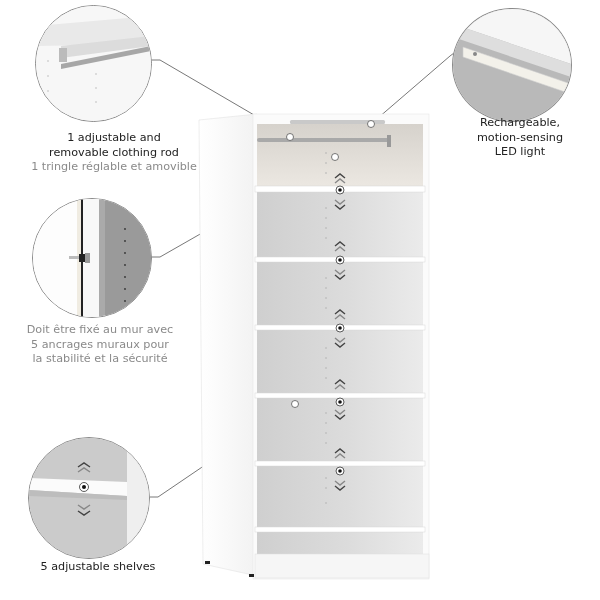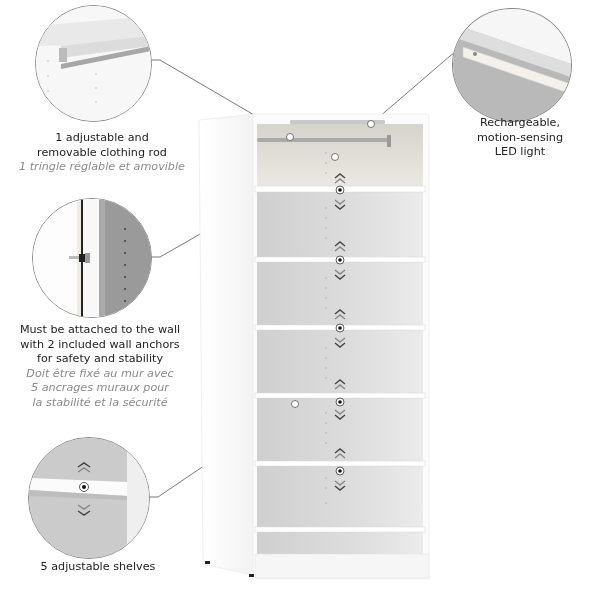--- a/index.html
+++ b/index.html
@@ -1,20 +1,20 @@
 <!DOCTYPE html>
 <html><head>
 <meta charset="utf-8">
 <style>
   html,body{margin:0;padding:0;background:#ffffff;}
   body{width:600px;height:600px;position:relative;overflow:hidden;font-family:"DejaVu Sans","Liberation Sans",sans-serif;}
   .abs{position:absolute;}
   .caption{position:absolute;text-align:center;line-height:14.5px;font-size:11.2px;}
   .caption .en{color:#222222;display:block;white-space:pre-line;}
-  .caption .fr{color:#8a8a8a;display:block;white-space:pre-line;font-style:italic;}
+  .caption .fr{color:#8a8a8a;display:block;white-space:pre-line;}
   .circle{position:absolute;border-radius:50%;border:1px solid #8a8a8a;overflow:hidden;background:#f3f3f3;}
   svg{display:block;}
 </style>
 </head>
 <body>
 
 <svg class="abs" style="left:0;top:0;" width="600" height="600">
 
   <polyline points="150,60 160,60 290,136" fill="none" stroke="#555" stroke-width="0.8"></polyline>
 
@@ -165,21 +165,21 @@
         <circle cx="12" cy="55" r="0.8"></circle>
         <circle cx="12" cy="70" r="0.8"></circle>
         <circle cx="12" cy="85" r="0.8"></circle>
         <circle cx="12" cy="100" r="0.8"></circle>
     <circle cx="60" cy="68" r="0.8"></circle>
         <circle cx="60" cy="82" r="0.8"></circle>
         <circle cx="60" cy="96" r="0.8"></circle>
       </g>
   </svg>
 </div>
-<div class="caption" style="left:4px;top:131px;width:196px;">
+<div class="caption" style="left:16px;top:131px;width:196px;">
   <span class="en">1 adjustable and
 removable clothing rod</span>
   <span class="fr">1 tringle réglable et amovible</span>
 </div>
 
 <div class="circle" style="left:32px;top:198px;width:118px;height:118px;">
   <svg width="118" height="118">
     <rect width="118" height="118" fill="#fdfdfd"></rect>
     <rect x="44" y="0" width="4" height="118" fill="#f0ece2"></rect>
     <rect x="48" y="0" width="2" height="118" fill="#222"></rect>
@@ -196,23 +196,20 @@
         <circle cx="92" cy="42" r="0.9"></circle>
         <circle cx="92" cy="54" r="0.9"></circle>
         <circle cx="92" cy="66" r="0.9"></circle>
         <circle cx="92" cy="78" r="0.9"></circle>
         <circle cx="92" cy="90" r="0.9"></circle>
         <circle cx="92" cy="102" r="0.9"></circle>
       </g>
   </svg>
 </div>
 <div class="caption" style="left:0;top:323px;width:200px;">
-  <span class="en">Must be attached to the wall
-with 2 included wall anchors
-for safety and stability</span>
   <span class="fr">Doit être fixé au mur avec
 5 ancrages muraux pour
 la stabilité et la sécurité</span>
 </div>
 
 <div class="circle" style="left:28px;top:437px;width:120px;height:120px;">
   <svg width="120" height="120">
     <rect width="120" height="120" fill="#cbcbcb"></rect>
     <rect x="98" y="0" width="22" height="120" fill="#efefef"></rect>
     <polygon points="0,40 98,44 98,58 0,52" fill="#fbfbfb"></polygon>

